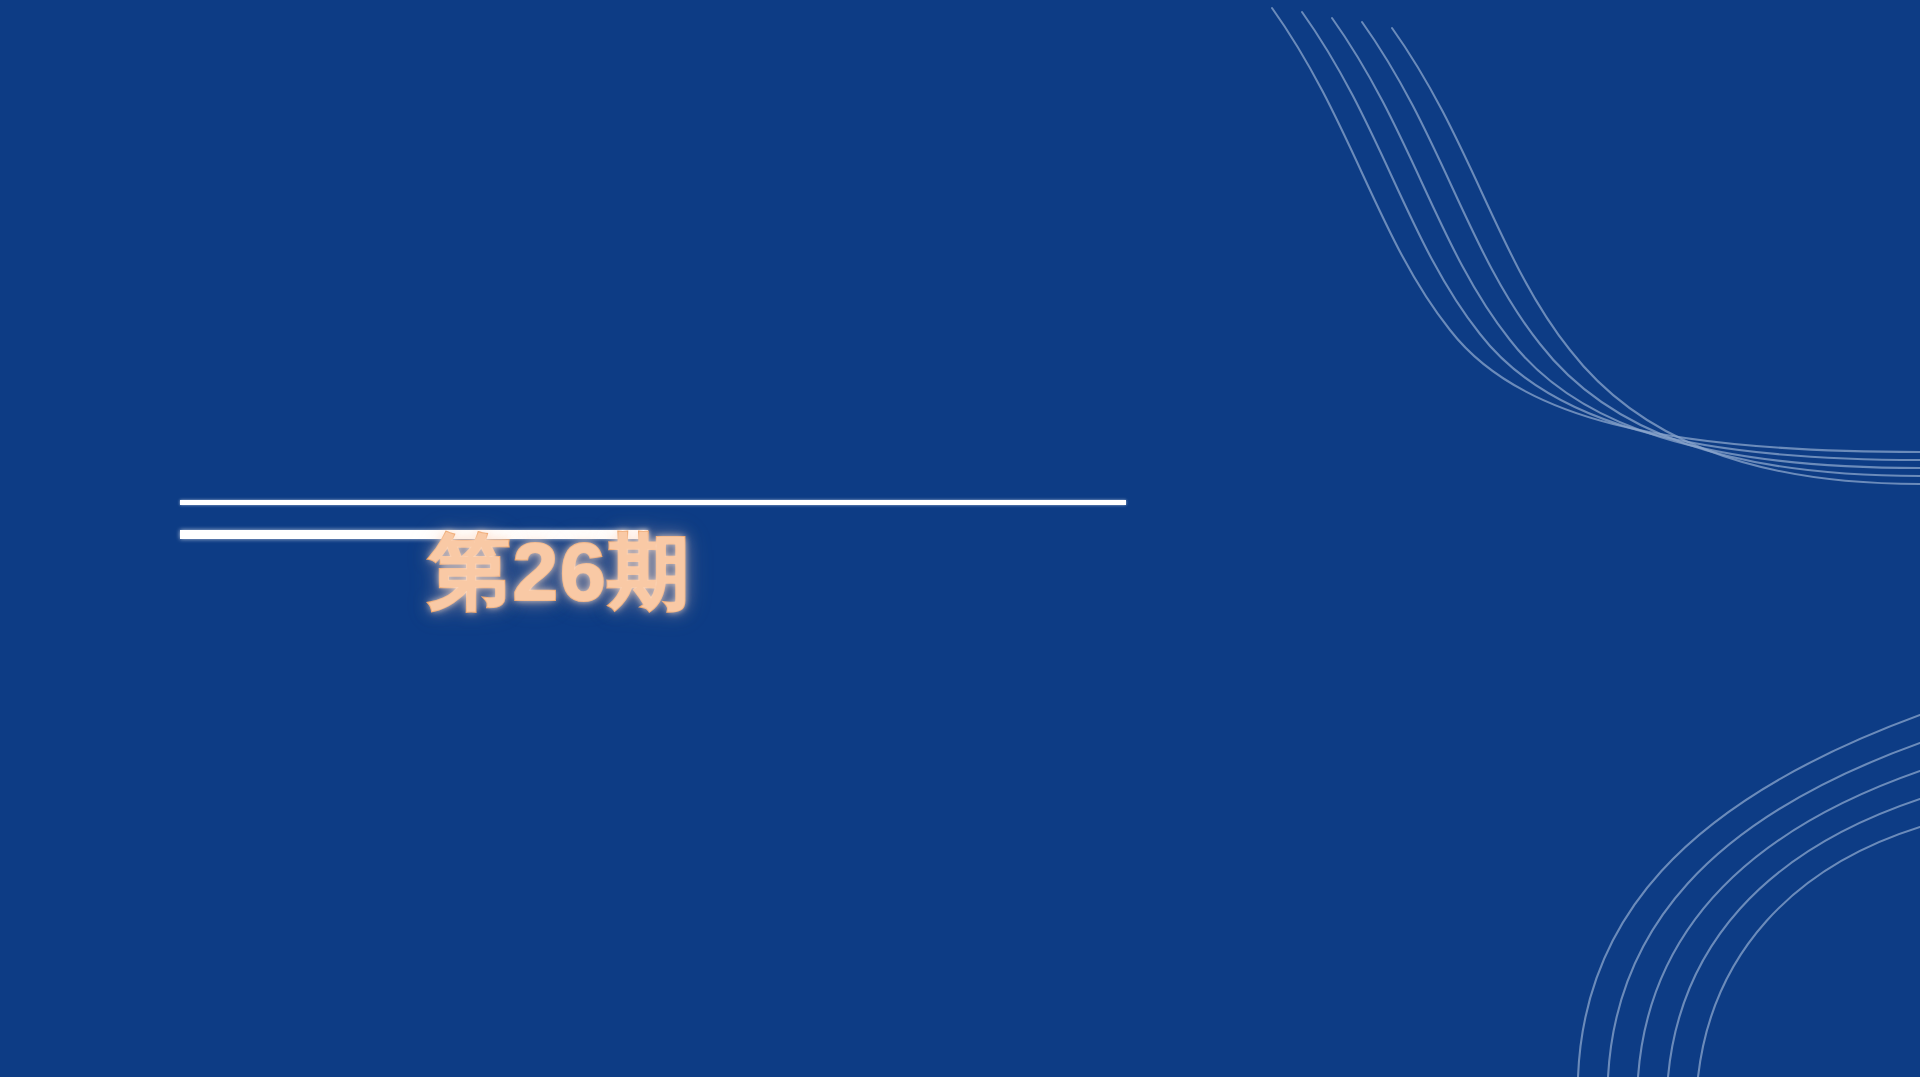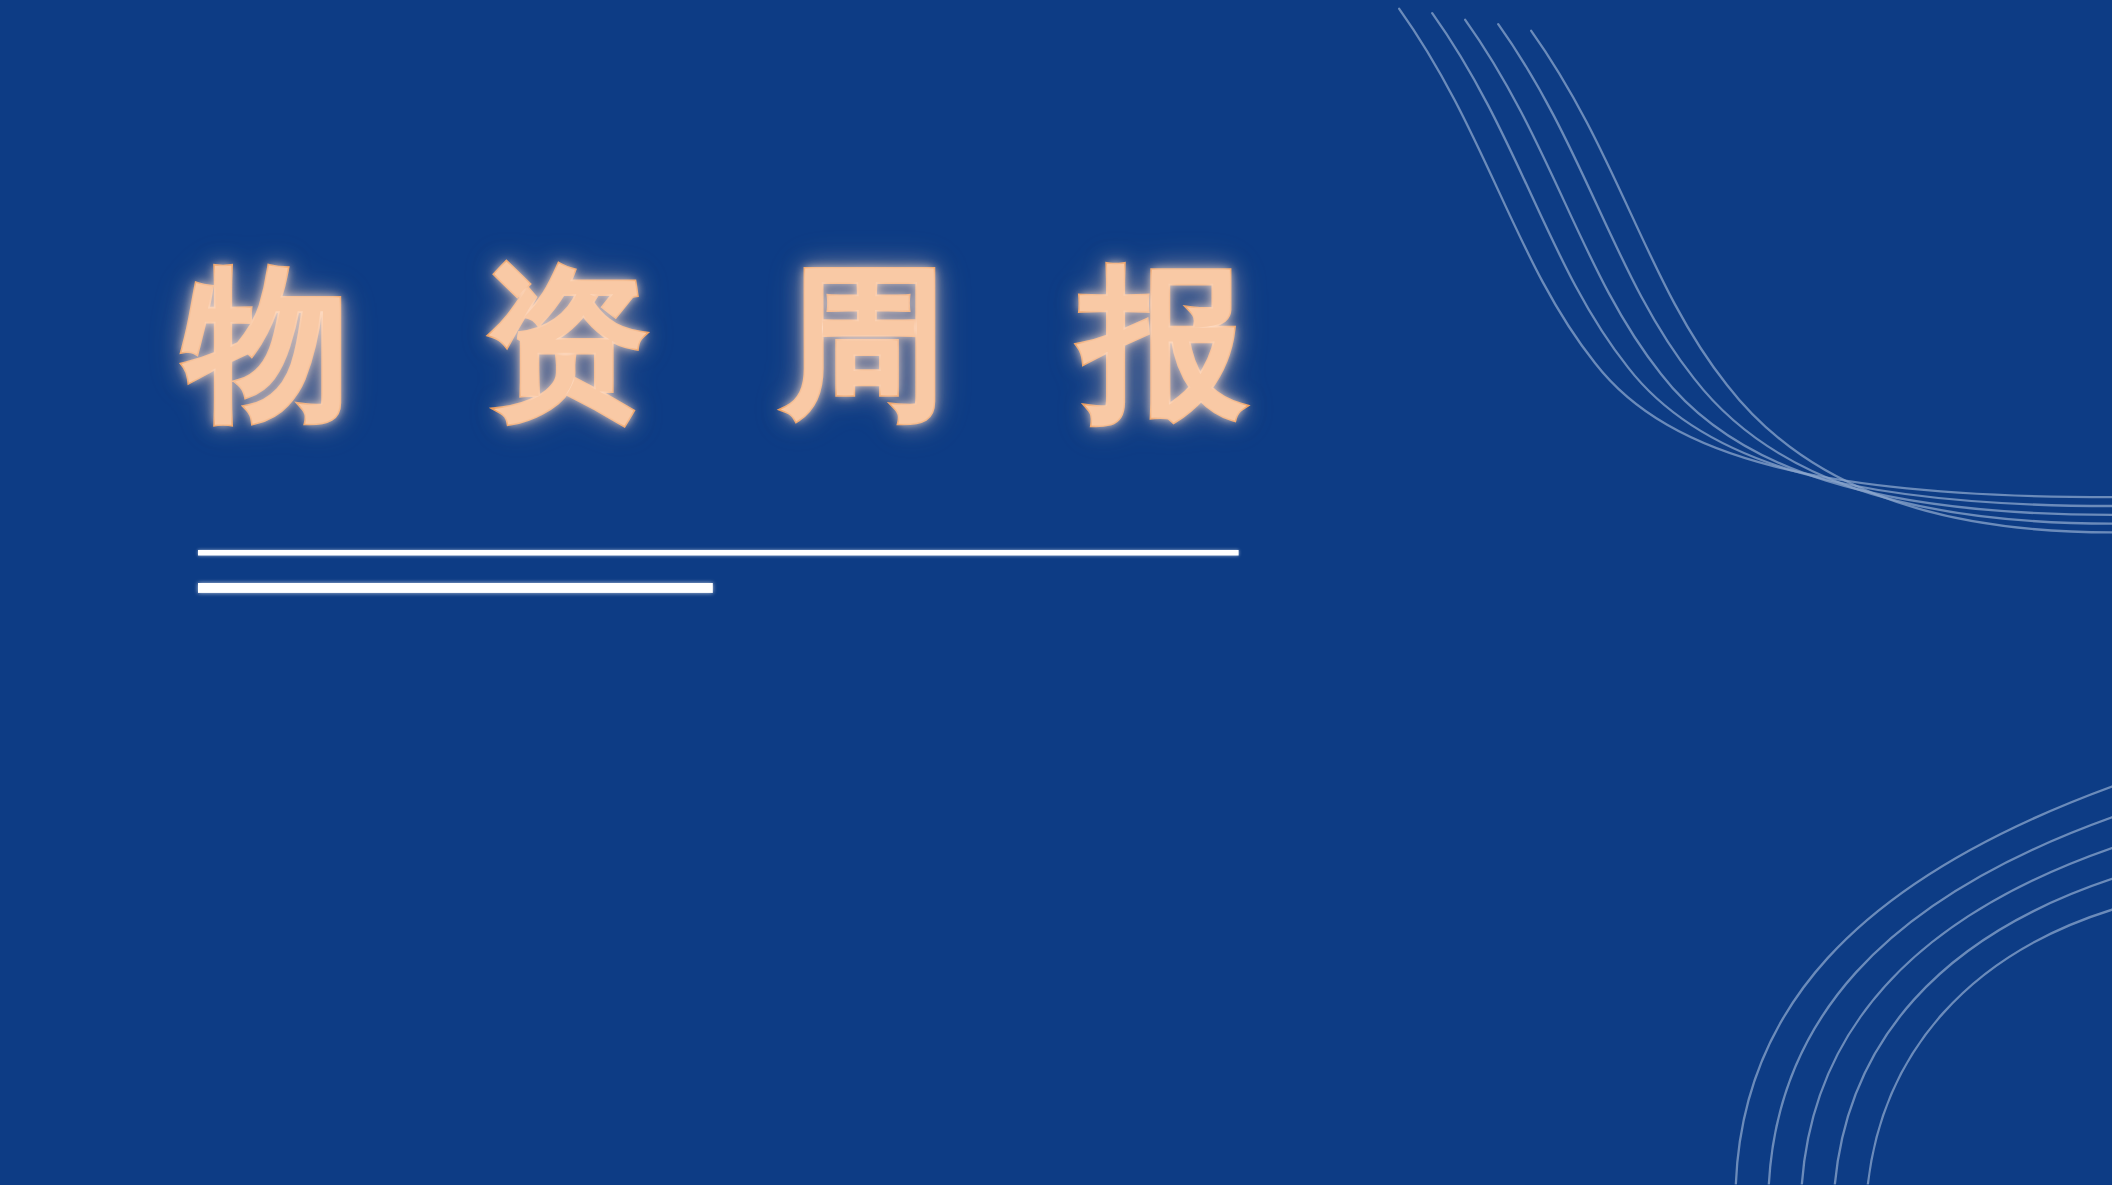--- a/index.html
+++ b/index.html
@@ -133,21 +133,21 @@
   </svg>
 
   <svg id="deco-bottom-right" class="deco-svg" viewBox="0 0 660 480">
     <path class="wave-line" d="M 318 480 C 324 326, 420 206, 660 118"></path>
     <path class="wave-line" d="M 348 480 C 356 334, 448 222, 660 146"></path>
     <path class="wave-line" d="M 378 480 C 388 342, 476 238, 660 174"></path>
     <path class="wave-line" d="M 408 480 C 420 350, 504 254, 660 202"></path>
     <path class="wave-line" d="M 438 480 C 452 358, 532 270, 660 230"></path>
   </svg>
 
-  <div id="title-block">
-    <h1 id="main-title">物 资 周 报</h1>
-  </div>
 
   <div id="rule-long"></div>
   <div id="rule-short"></div>
 
+  <div id="subtitle-block">
+    <h2 id="subtitle">第26期</h2>
+  </div>
 
 </div>
 
 </body></html>

